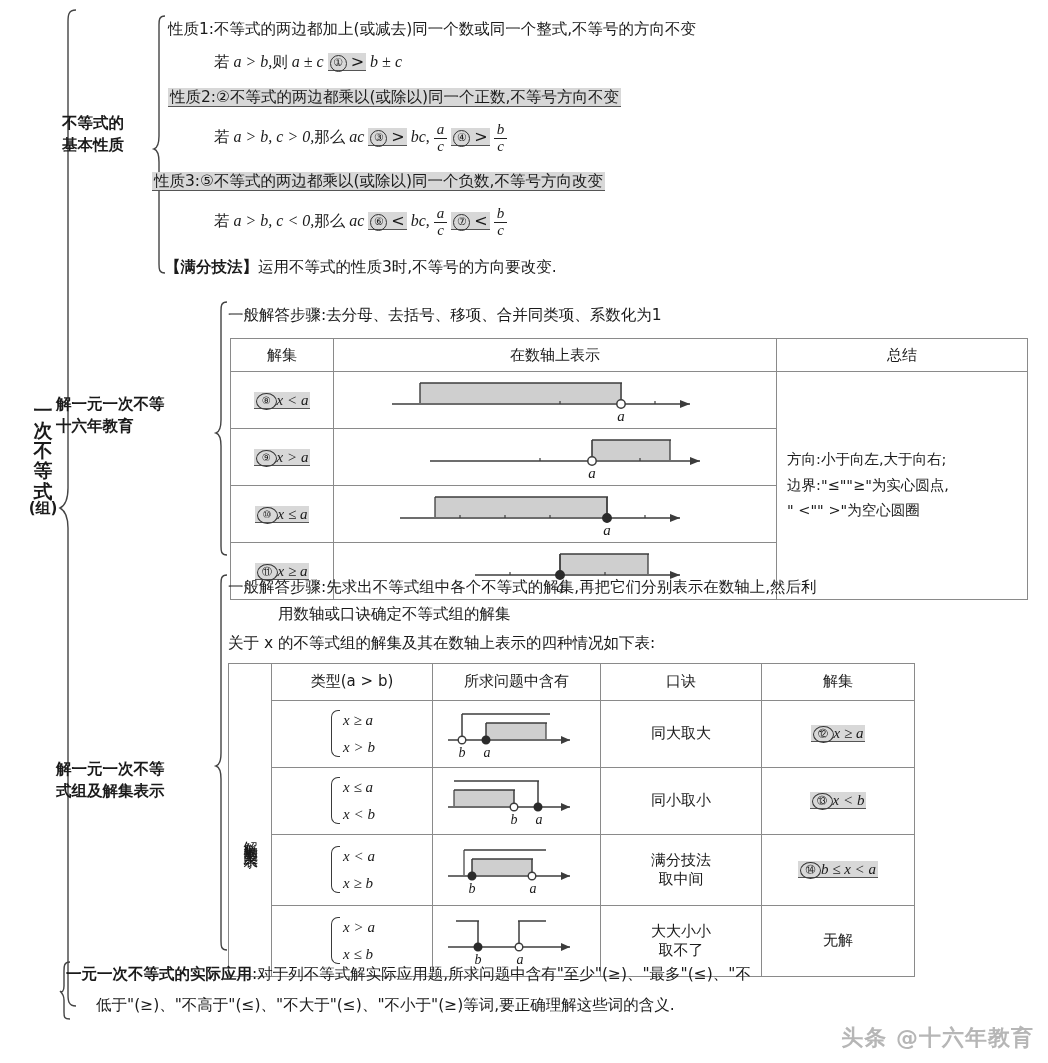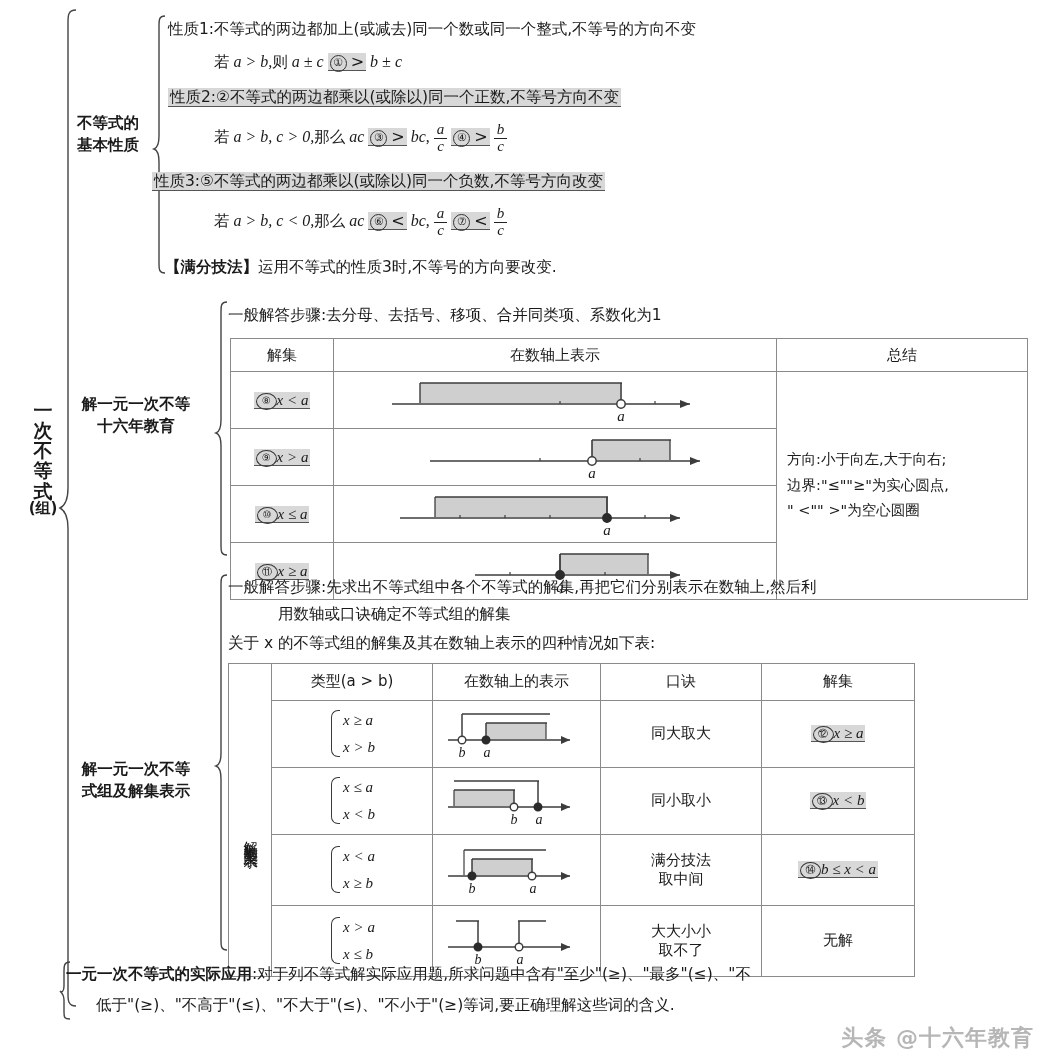--- a/index.html
+++ b/index.html
@@ -36,21 +36,21 @@
     letter-spacing:0px;text-align:center;
   }
   .root-label span{display:block;}
   
 
   svg.brace-svg{position:absolute;overflow:visible;}
   svg.brace-svg path{fill:none;stroke:#444;stroke-width:1.4;}
 
   
   .seclabel{
-    font-size:15.5px;font-weight:700;line-height:1.45;text-align:center;
+    font-size:15.5px;font-weight:700;line-height:1.45;text-align:left;
     font-family:"DejaVu Sans","Liberation Sans",sans-serif;
   }
 
   
   .prop-line{font-size:16.5px;line-height:1.28;white-space:nowrap;}
   .prop-line.cnline{font-family:"DejaVu Sans","Liberation Sans",sans-serif;font-size:15.5px;}
   .formula{font-size:16px;white-space:nowrap;}
 
   
   table.grid{border-collapse:collapse;background:#fff;}
@@ -307,21 +307,21 @@
   <div class="abs prop-line cnline" style="left:228px;top:634px;font-size:15.5px">
     <span>关于 x 的不等式组的解集及其在数轴上表示的四种情况如下表:</span>
   </div>
 
   <div class="tbl-outer" style="left:228px;top:663px;">
     <table class="grid">
       <tbody>
           <tr>
         <th style="width:40px;height:34px;border-bottom:none"></th>
         <th style="width:158px">类型(a &gt; b)</th>
-        <th style="width:165px">在数轴上的表示</th>
+        <th style="width:165px">所求问题中含有</th>
         <th style="width:158px">口诀</th>
         <th style="width:150px">解集</th>
       </tr>
 
       <tr>
         <td rowspan="4" style="border-top:none;padding:4px 2px;">
           <div class="vert-head">解集的类型及表示</div>
         </td>
         <td style="height:64px">
           <span class="brace-sys">

